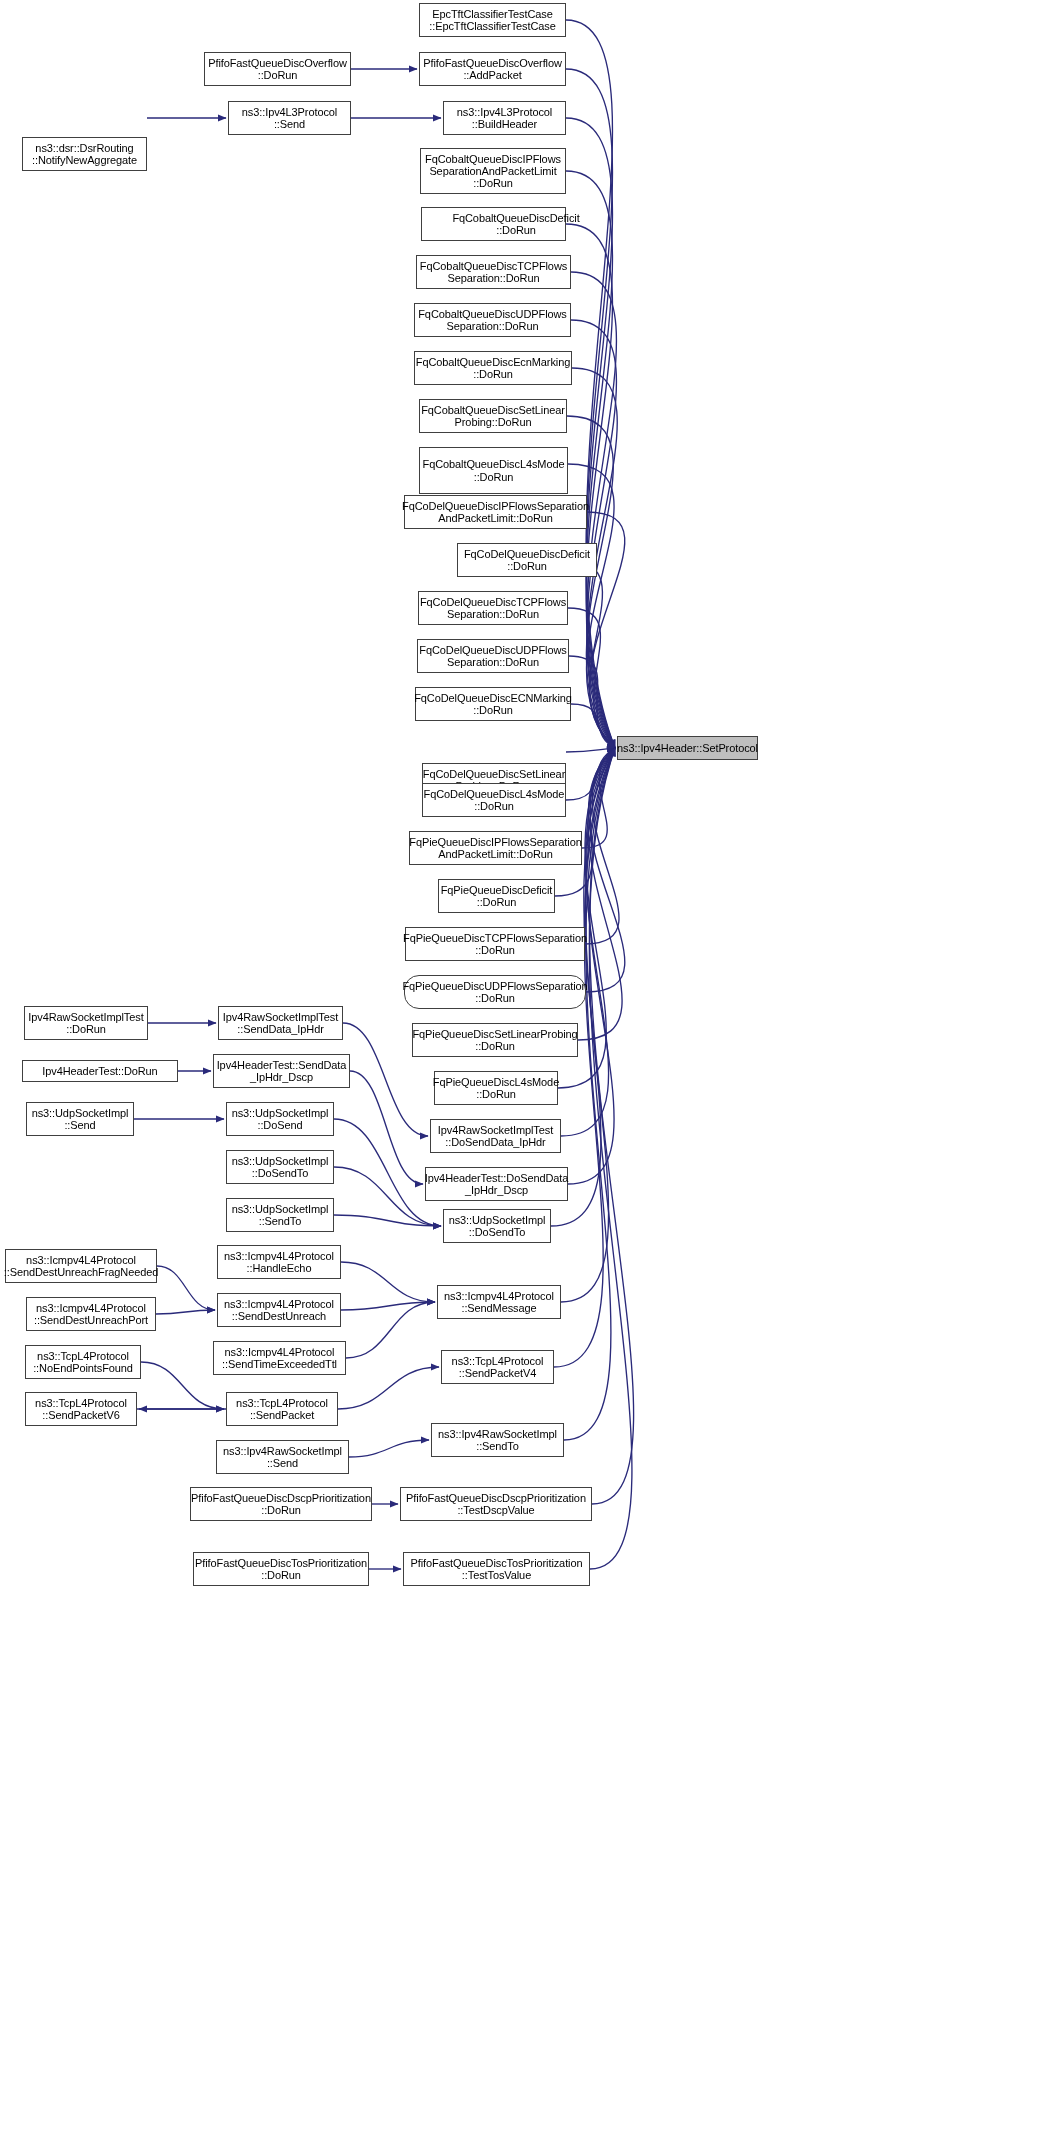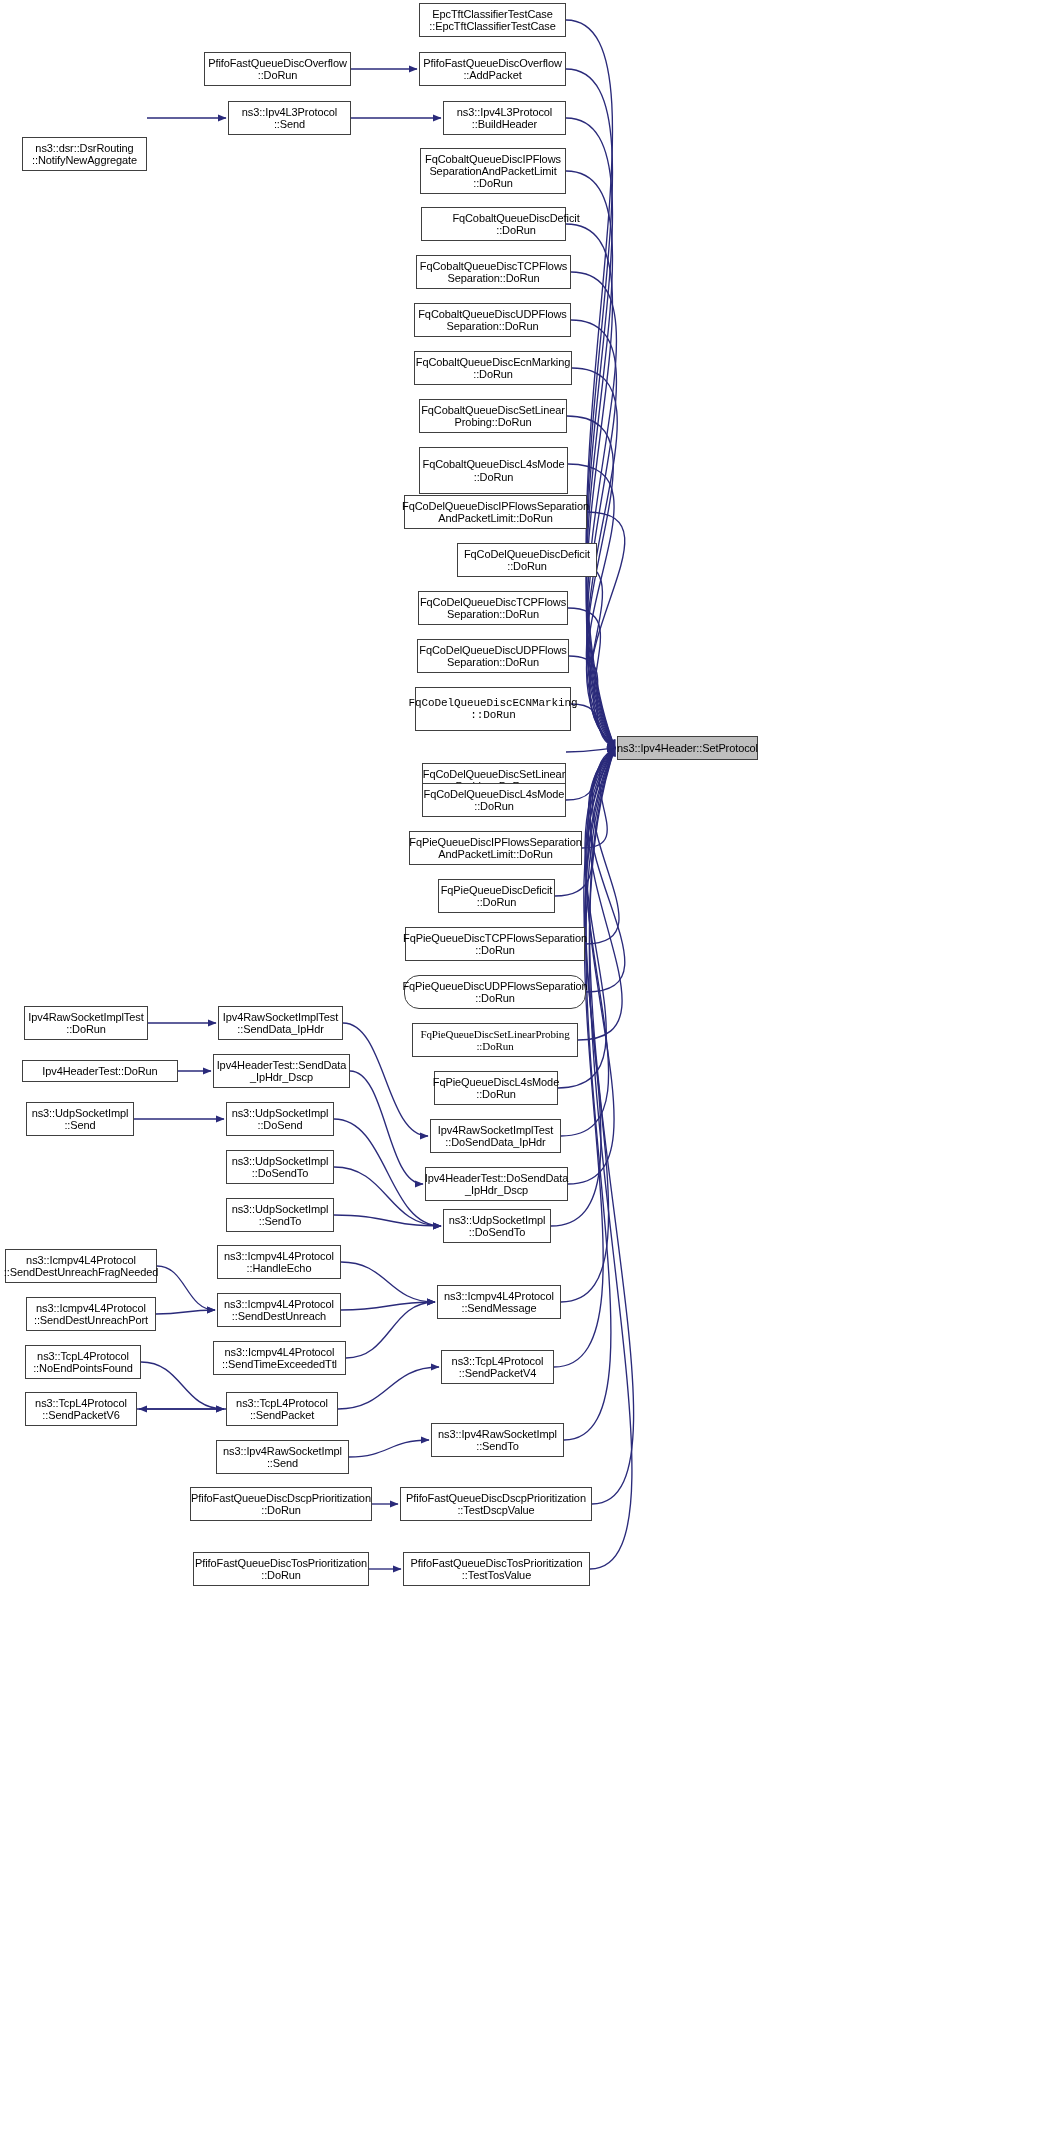--- a/index.html
+++ b/index.html
@@ -143,35 +143,35 @@
       <div class="node" style="left: 419px; top: 447px; width: 149px; height: 47px; font-size: 11px;">FqCobaltQueueDiscL4sMode
 ::DoRun</div>
       <div class="node" style="left: 404px; top: 495px; width: 183px; height: 34px; font-size: 11px;">FqCoDelQueueDiscIPFlowsSeparation
 AndPacketLimit::DoRun</div>
       <div class="node" style="left: 425px; top: 543px; width: 140px; height: 34px; font-size: 11px; margin-left: 32px;">FqCoDelQueueDiscDeficit
 ::DoRun</div>
       <div class="node" style="left: 418px; top: 591px; width: 150px; height: 34px; font-size: 11px;">FqCoDelQueueDiscTCPFlows
 Separation::DoRun</div>
       <div class="node" style="left: 417px; top: 639px; width: 152px; height: 34px; font-size: 11px;">FqCoDelQueueDiscUDPFlows
 Separation::DoRun</div>
-      <div class="node" style="left: 415px; top: 687px; width: 156px; height: 44px; font-size: 11px; font-family: Liberation Mono, monospace;">FqCoDelQueueDiscECNMarking
+      <div class="node" style="left: 415px; top: 687px; width: 156px; height: 34px; font-size: 11px;">FqCoDelQueueDiscECNMarking
 ::DoRun</div>
       <div class="node" style="left: 422px; top: 735px; width: 144px; height: 34px; font-size: 11px; margin-top: 28px;">FqCoDelQueueDiscSetLinear
 Probing::DoRun</div>
       <div class="node" style="left: 422px; top: 783px; width: 144px; height: 34px; font-size: 11px;">FqCoDelQueueDiscL4sMode
 ::DoRun</div>
       <div class="node" style="left: 409px; top: 831px; width: 173px; height: 34px; font-size: 11px;">FqPieQueueDiscIPFlowsSeparation
 AndPacketLimit::DoRun</div>
       <div class="node" style="left: 438px; top: 879px; width: 117px; height: 34px; font-size: 11px; text-align: center;">FqPieQueueDiscDeficit
 ::DoRun</div>
       <div class="node" style="left: 405px; top: 927px; width: 180px; height: 34px; font-size: 11px;">FqPieQueueDiscTCPFlowsSeparation
 ::DoRun</div>
       <div class="node" style="left: 404px; top: 975px; width: 182px; height: 34px; font-size: 11px; border-radius: 15px;">FqPieQueueDiscUDPFlowsSeparation
 ::DoRun</div>
-      <div class="node" style="left: 412px; top: 1023px; width: 166px; height: 34px; font-size: 11px; font-family: Liberation Serif, serif;">FqPieQueueDiscSetLinearProbing
+      <div class="node" style="left: 412px; top: 1023px; width: 166px; height: 34px; font-size: 11px;">FqPieQueueDiscSetLinearProbing
 ::DoRun</div>
       <div class="node" style="left: 434px; top: 1071px; width: 124px; height: 34px; font-size: 11px;">FqPieQueueDiscL4sMode
 ::DoRun</div>
       <div class="node" style="left: 430px; top: 1119px; width: 131px; height: 34px; font-size: 11px;">Ipv4RawSocketImplTest
 ::DoSendData_IpHdr</div>
       <div class="node" style="left: 425px; top: 1167px; width: 143px; height: 34px; font-size: 11px;">Ipv4HeaderTest::DoSendData
 _IpHdr_Dscp</div>
       <div class="node" style="left: 443px; top: 1209px; width: 108px; height: 34px; font-size: 11px;">ns3::UdpSocketImpl
 ::DoSendTo</div>
       <div class="node" style="left: 437px; top: 1285px; width: 124px; height: 34px; font-size: 11px;">ns3::Icmpv4L4Protocol

